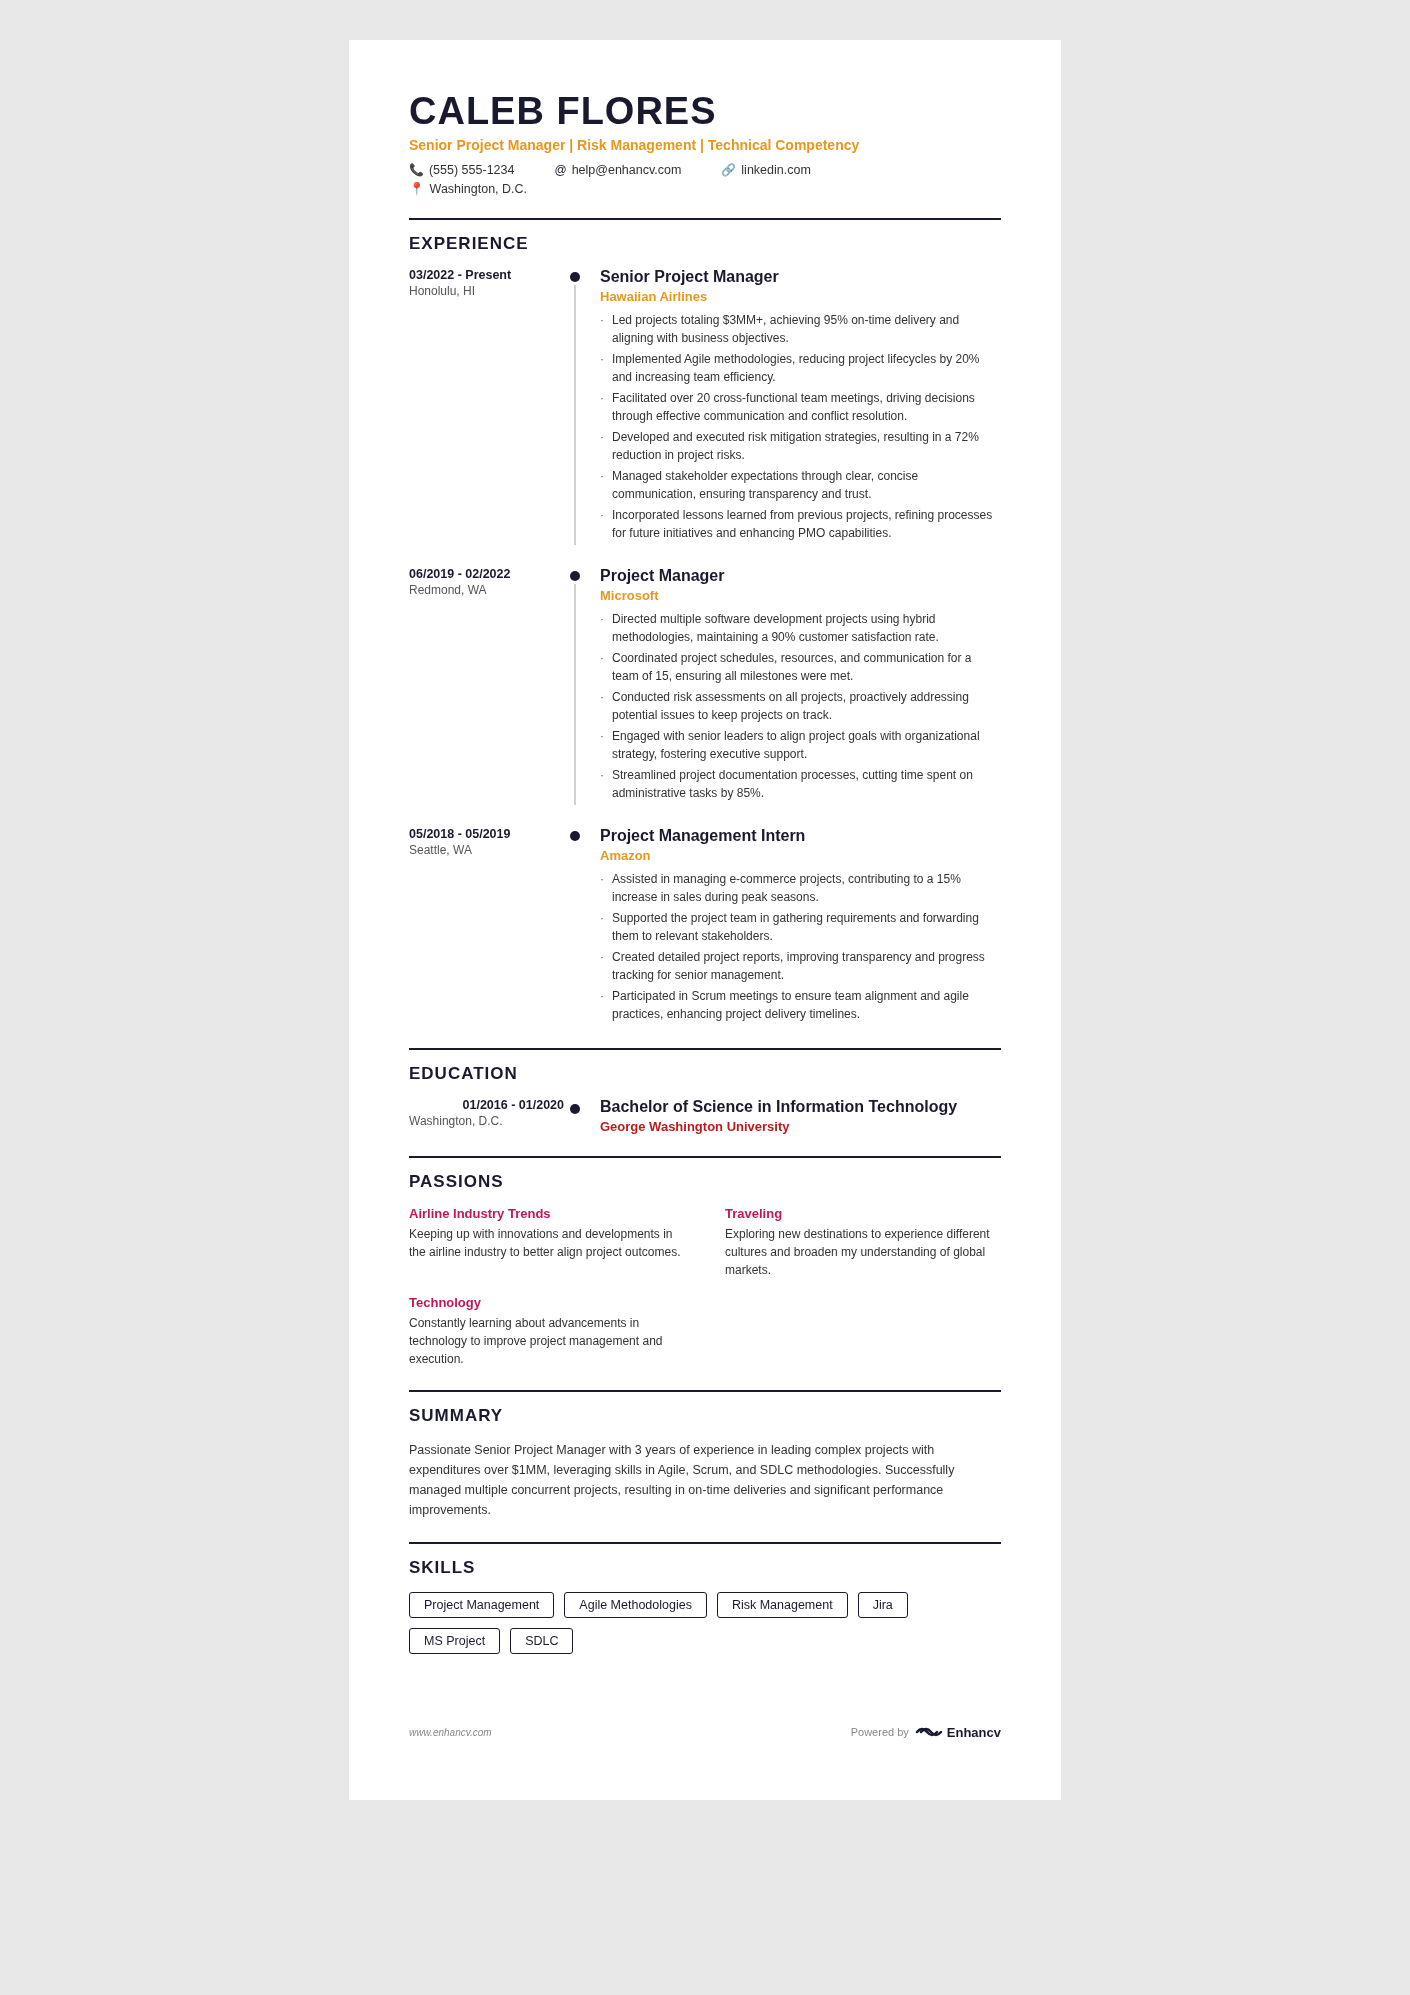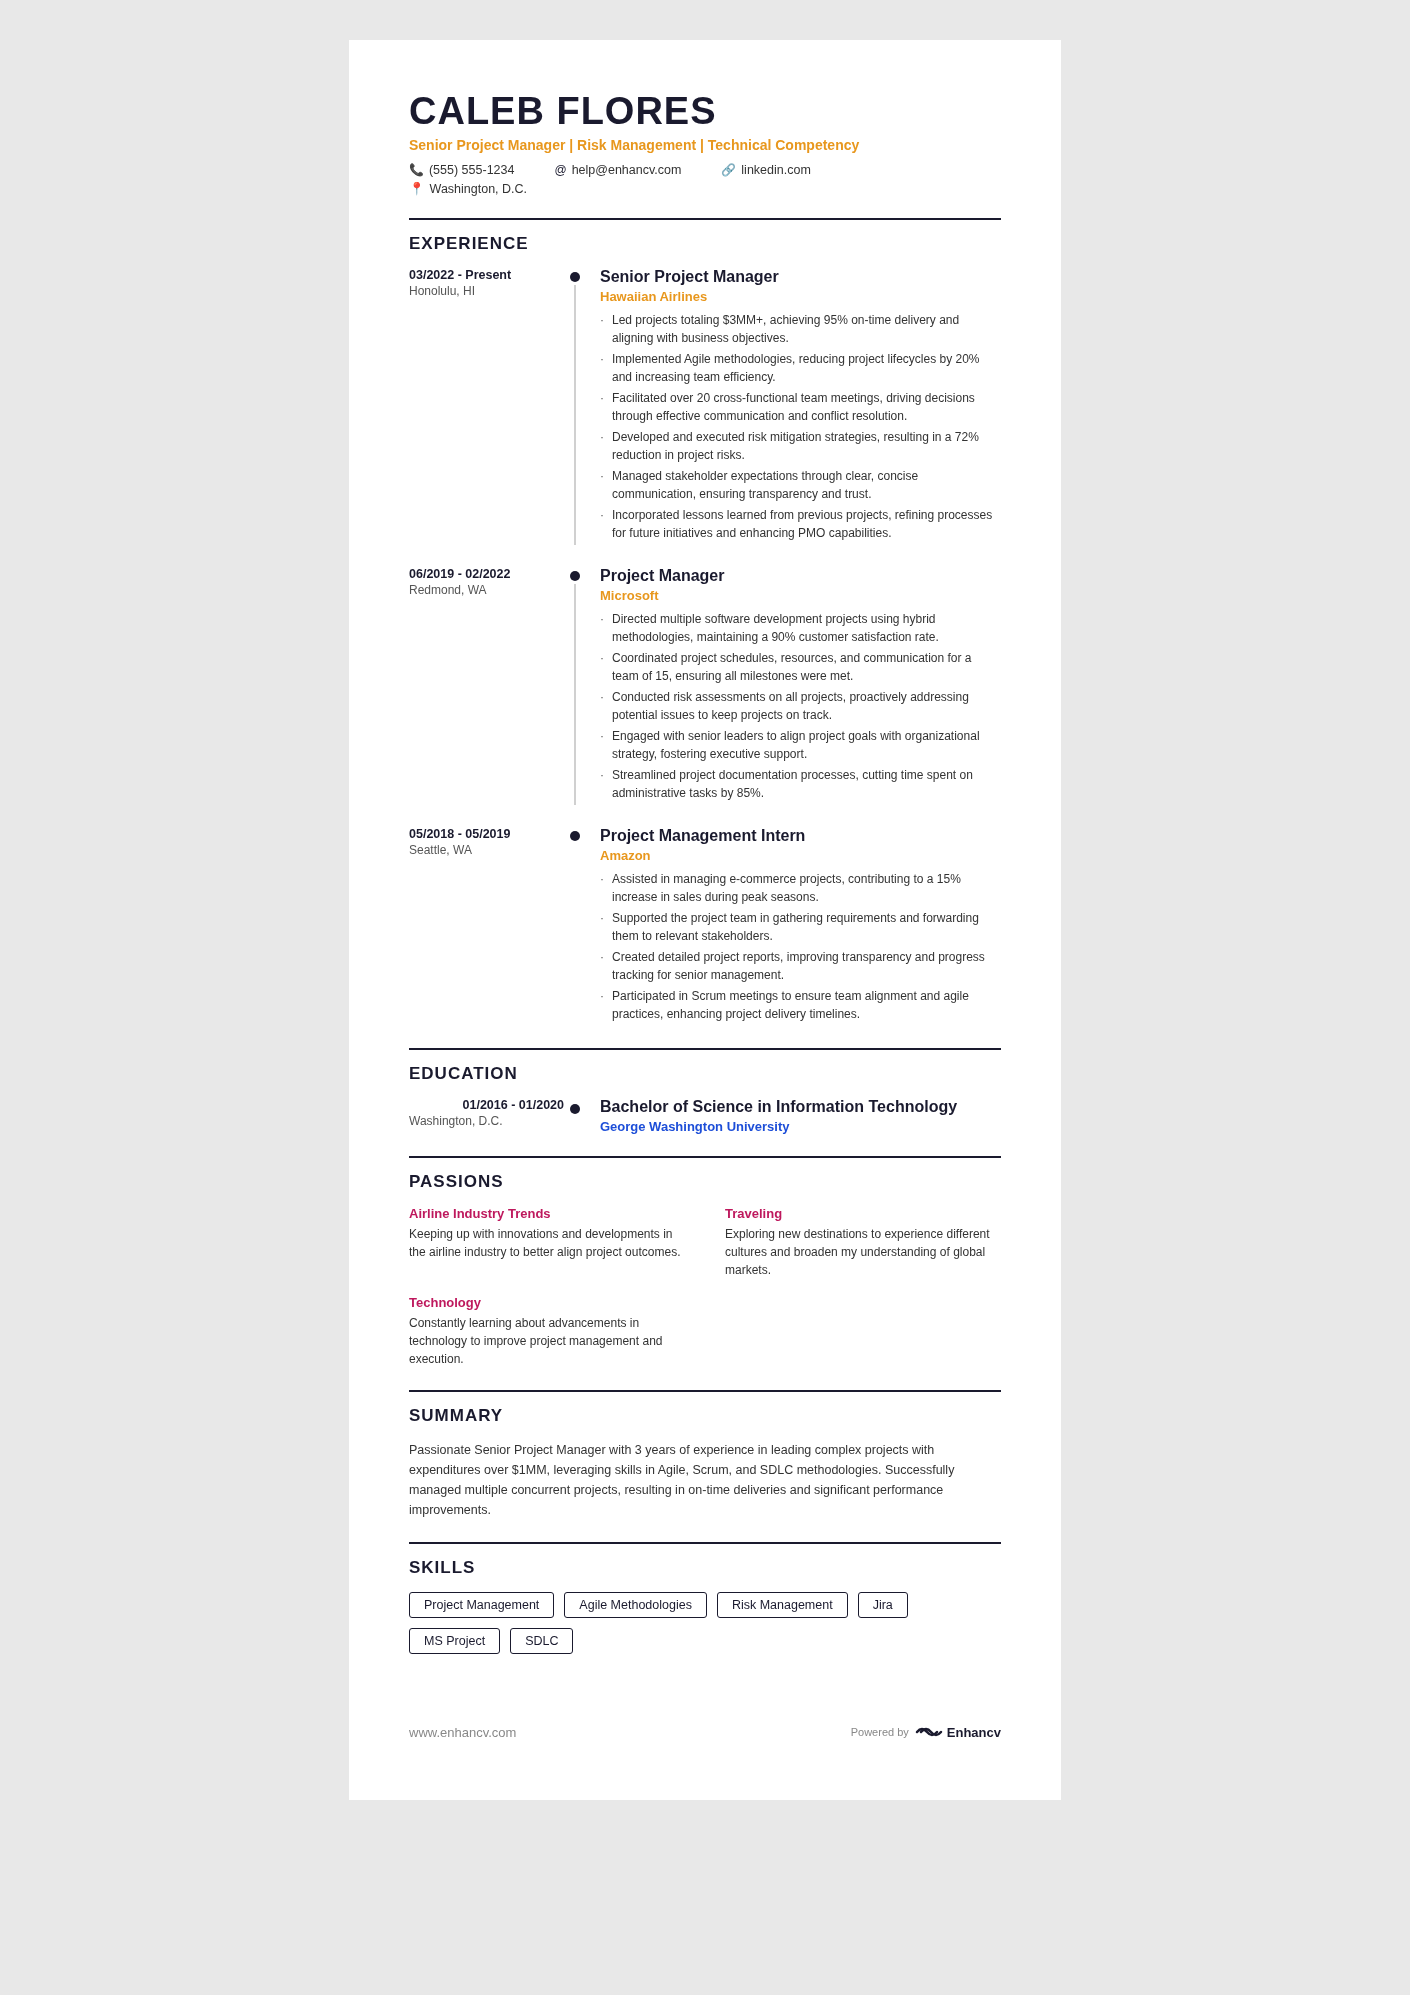--- a/index.html
+++ b/index.html
@@ -165,21 +165,21 @@
     }
     .edu-degree {
       font-size: 16px;
       font-weight: 700;
       color: #1a1a2e;
       margin-bottom: 3px;
     }
     .edu-school {
       font-size: 13px;
       font-weight: 700;
-      color: #1d4ed8;
+      color: #b91c1c;
     }
     .passions-grid {
       display: grid;
       grid-template-columns: 1fr 1fr;
       gap: 16px 40px;
       margin-bottom: 8px;
     }
     .passion-item-title {
       font-size: 13px;
       font-weight: 700;
@@ -211,22 +211,23 @@
       font-weight: 500;
     }
     .footer {
       display: flex;
       justify-content: space-between;
       align-items: center;
       margin-top: 60px;
       padding-top: 10px;
     }
     .footer-website {
-      font-size: 13px;
+      font-size: 10px;
       color: #888;
+      font-style: italic;
     }
     .footer-powered {
       display: flex;
       align-items: center;
       gap: 6px;
       font-size: 11px;
       color: #888;
     }
     .enhancv-logo {
       display: flex;

